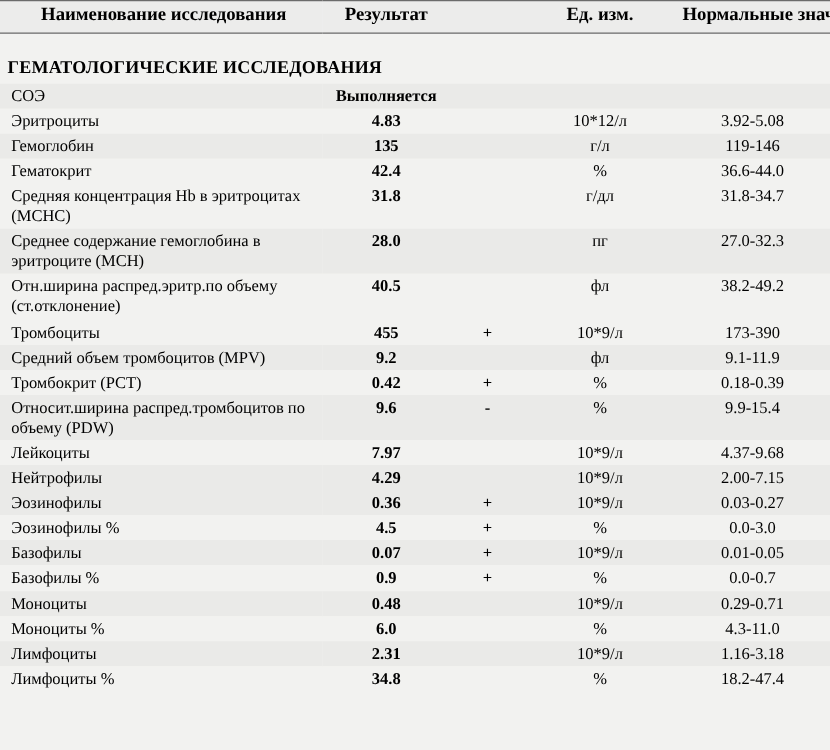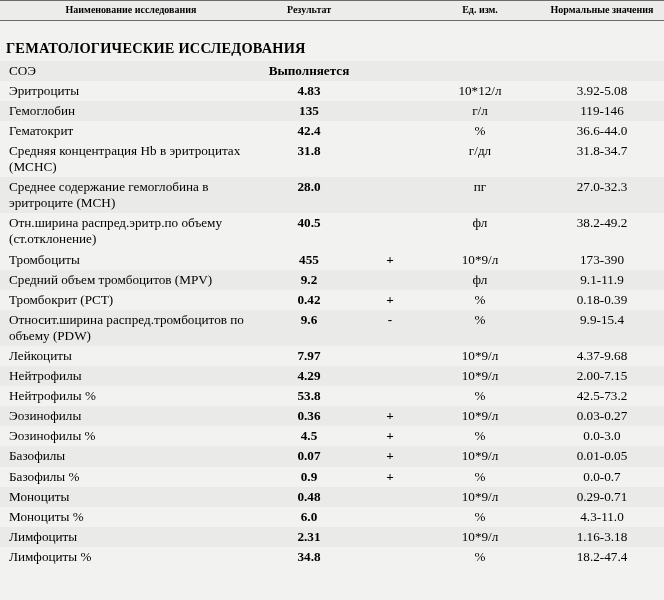--- a/index.html
+++ b/index.html
@@ -28,21 +28,21 @@
   }
   table.results col.c-name   { width: 258px; }
   table.results col.c-res    { width: 102px; }
   table.results col.c-flag   { width: 60px; }
   table.results col.c-unit   { width: 120px; }
   table.results col.c-norm   { width: 124px; }
 
   thead th {
     font-family: "Liberation Serif", serif;
     font-weight: bold;
-    font-size: 10px;
+    font-size: 15px;
     padding: 3px 6px 5px 6px;
     background: #ececeb;
     border-bottom: 1px solid #6b6b6b;
     border-top: 1px solid #6b6b6b;
     text-align: center;
     white-space: nowrap;
   }
   thead th.h-name {
     text-align: center;
     padding-left: 10px;
@@ -201,27 +201,20 @@
           <td class="unit">10*9/л</td>
           <td class="norm">4.37-9.68</td>
         </tr>
         <tr class="band-b">
           <td class="name">Нейтрофилы</td>
           <td class="res">4.29</td>
           <td class="flag"></td>
           <td class="unit">10*9/л</td>
           <td class="norm">2.00-7.15</td>
         </tr>
-        <tr class="band-a">
-          <td class="name">Нейтрофилы %</td>
-          <td class="res">53.8</td>
-          <td class="flag"></td>
-          <td class="unit">%</td>
-          <td class="norm">42.5-73.2</td>
-        </tr>
         <tr class="band-b">
           <td class="name">Эозинофилы</td>
           <td class="res">0.36</td>
           <td class="flag">+</td>
           <td class="unit">10*9/л</td>
           <td class="norm">0.03-0.27</td>
         </tr>
         <tr class="band-a">
           <td class="name">Эозинофилы %</td>
           <td class="res">4.5</td>

